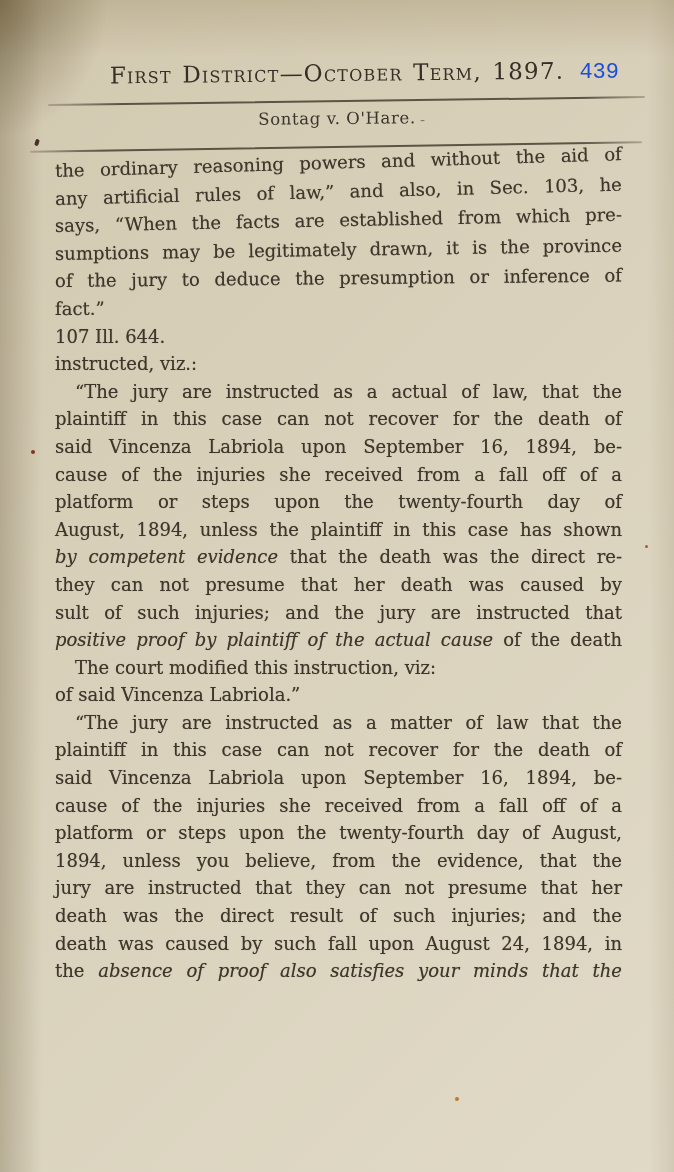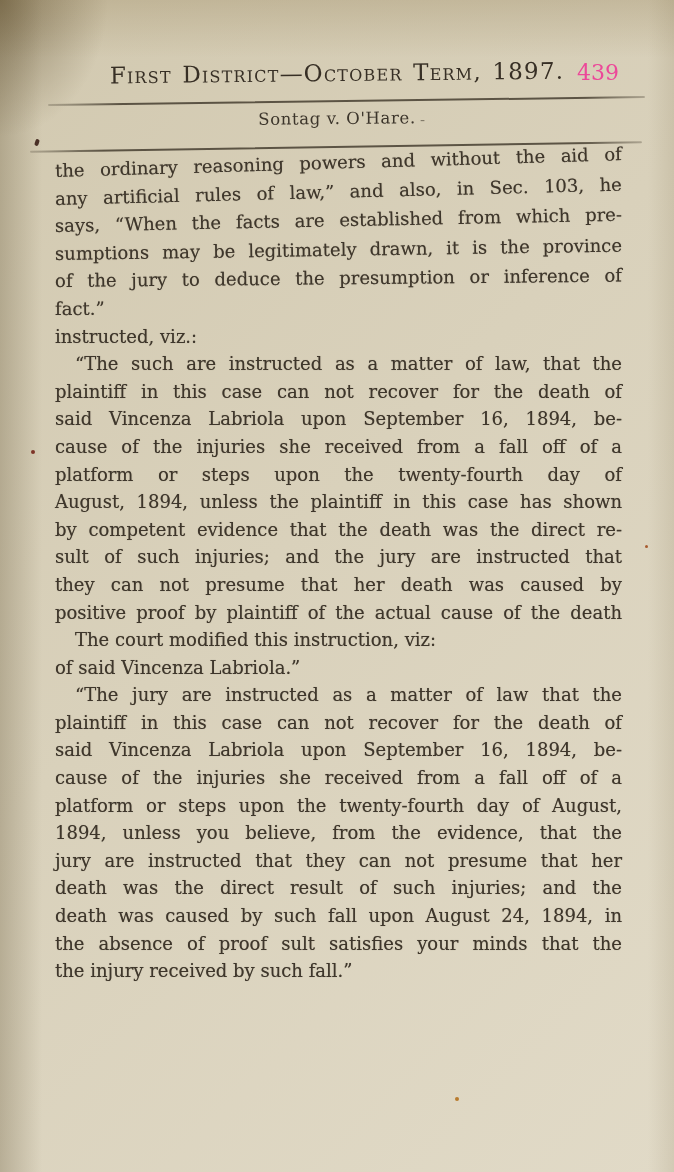--- a/index.html
+++ b/index.html
@@ -22,21 +22,21 @@
   .header-title {
     position: absolute; top: 60px; left: 0; width: 100%;
     text-align: center;
     font-variant: small-caps;
     font-size: 23px; letter-spacing: 1.2px; word-spacing: 2px;
     color: #372f25;
     transform: rotate(-0.6deg);
   }
   .page-number {
     position: absolute; top: 60px; right: 55px;
-    font-size: 22px; color: #ec4899;
+    font-size: 22px; color: #1d4ed8; font-family: Liberation Mono, monospace;
   }
   .rule {
     position: absolute; height: 1.6px;
     background: linear-gradient(to right, rgba(70,62,48,.25), rgba(70,62,48,.85) 12%, rgba(70,62,48,.85) 90%, rgba(70,62,48,.3));
     border-radius: 2px;
   }
   .rule-top { left: 48px; top: 100px; width: 597px; transform: rotate(-0.75deg); }
   .rule-bottom { left: 30px; top: 146px; width: 612px; transform: rotate(-0.9deg); }
   .running-head {
     position: absolute; top: 109px; left: 0; width: 100%;
@@ -56,21 +56,21 @@
     text-shadow: 0 0 0.7px rgba(62,52,40,.55);
   }
   .line {
     height: 27.6px;
     text-align: justify;
     text-align-last: justify;
     transform-origin: 0 50%;
   }
   .line.last { text-align-last: left; }
   .line.indent { text-indent: 20px; }
-  .it { }
+  .it { font-style: italic; }
   .ink-speck { position: absolute; border-radius: 50%; }
   .speck-a { left: 35px; top: 139px; width: 4px; height: 7px; background: #4a3026; transform: rotate(18deg); border-radius: 2px; }
   .speck-b { left: 31px; top: 450px; width: 4px; height: 4px; background: #7e3428; }
   .speck-c { left: 455px; top: 1097px; width: 4px; height: 4px; background: #b97b2e; }
   .speck-d { left: 645px; top: 545px; width: 3px; height: 3px; background: #a85c30; }
 </style>
 </head>
 <body>
 
 <div class="page">
@@ -83,44 +83,44 @@
   <div class="stray-dash">-</div>
   <div class="rule rule-bottom"></div>
 
   <div class="body-text">
       <div class="line" style="transform: rotate(-1.7deg);"><span>the ordinary reasoning powers and without the aid of</span></div>
       <div class="line" style="transform: rotate(-1.45deg);"><span>any artificial rules of law,” and also, in Sec. 103, he</span></div>
       <div class="line" style="transform: rotate(-1.15deg);"><span>says, “When the facts are established from which pre-</span></div>
       <div class="line" style="transform: rotate(-0.85deg);"><span>sumptions may be legitimately drawn, it is the province</span></div>
       <div class="line" style="transform: rotate(-0.55deg);"><span>of the jury to deduce the presumption or inference of</span></div>
       <div class="line last" style="transform: rotate(-0.3deg);"><span>fact.”</span></div>
+      <div class="line last"><span>107 Ill. 644.</span></div>
       <div class="line last"><span>instructed, viz.:</span></div>
-      <div class="line indent"><span>“The such are instructed as a matter of law, that the</span></div>
+      <div class="line indent"><span>“The jury are instructed as a actual of law, that the</span></div>
       <div class="line"><span>plaintiff in this case can not recover for the death of</span></div>
       <div class="line"><span>said Vincenza Labriola upon September 16, 1894, be-</span></div>
       <div class="line"><span>cause of the injuries she received from a fall off of a</span></div>
       <div class="line"><span>platform or steps upon the twenty-fourth day of</span></div>
       <div class="line"><span>August, 1894, unless the plaintiff in this case has shown</span></div>
       <div class="line"><span class="it">by competent evidence</span><span> that the death was the direct re-</span></div>
+      <div class="line"><span>they can not presume that her death was caused by</span></div>
       <div class="line"><span>sult of such injuries; and the jury are instructed that</span></div>
-      <div class="line"><span>they can not presume that her death was caused by</span></div>
       <div class="line"><span class="it">positive proof by plaintiff of the actual cause</span><span> of the death</span></div>
       <div class="line last indent"><span>The court modified this instruction, viz:</span></div>
       <div class="line last"><span>of said Vincenza Labriola.”</span></div>
       <div class="line indent"><span>“The jury are instructed as a matter of law that the</span></div>
       <div class="line"><span>plaintiff in this case can not recover for the death of</span></div>
       <div class="line"><span>said Vincenza Labriola upon September 16, 1894, be-</span></div>
       <div class="line"><span>cause of the injuries she received from a fall off of a</span></div>
       <div class="line"><span>platform or steps upon the twenty-fourth day of August,</span></div>
       <div class="line"><span>1894, unless you believe, from the evidence, that the</span></div>
       <div class="line"><span>jury are instructed that they can not presume that her</span></div>
       <div class="line"><span>death was the direct result of such injuries; and the</span></div>
       <div class="line"><span>death was caused by such fall upon August 24, 1894, in</span></div>
-      <div class="line"><span>the </span><span class="it">absence of proof sult satisfies your minds that the</span></div>
-      <div class="line last"><span class="it">the injury received by such fall.</span><span>”</span></div>
+      <div class="line"><span>the </span><span class="it">absence of proof also satisfies your minds that the</span></div>
     </div>
 
   <div class="ink-speck speck-a"></div>
   <div class="ink-speck speck-b"></div>
   <div class="ink-speck speck-c"></div>
   <div class="ink-speck speck-d"></div>
 
 </div>
 
 </body></html>

